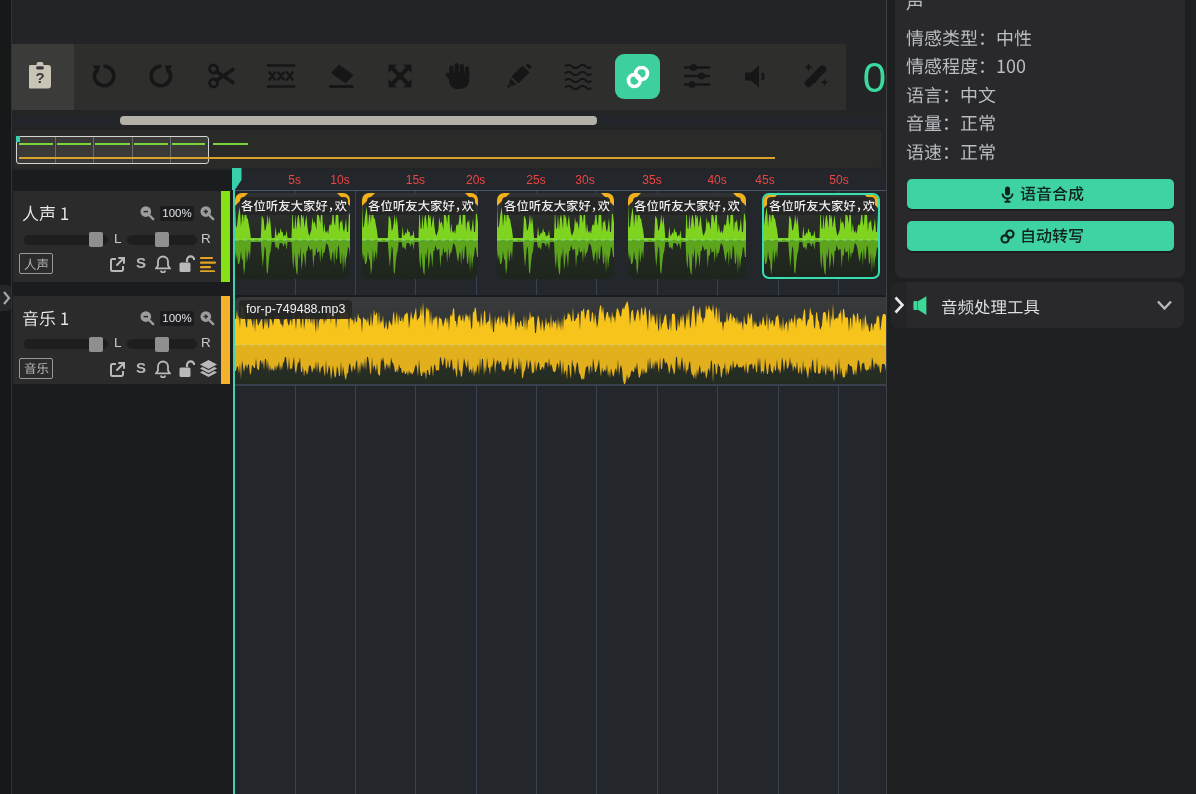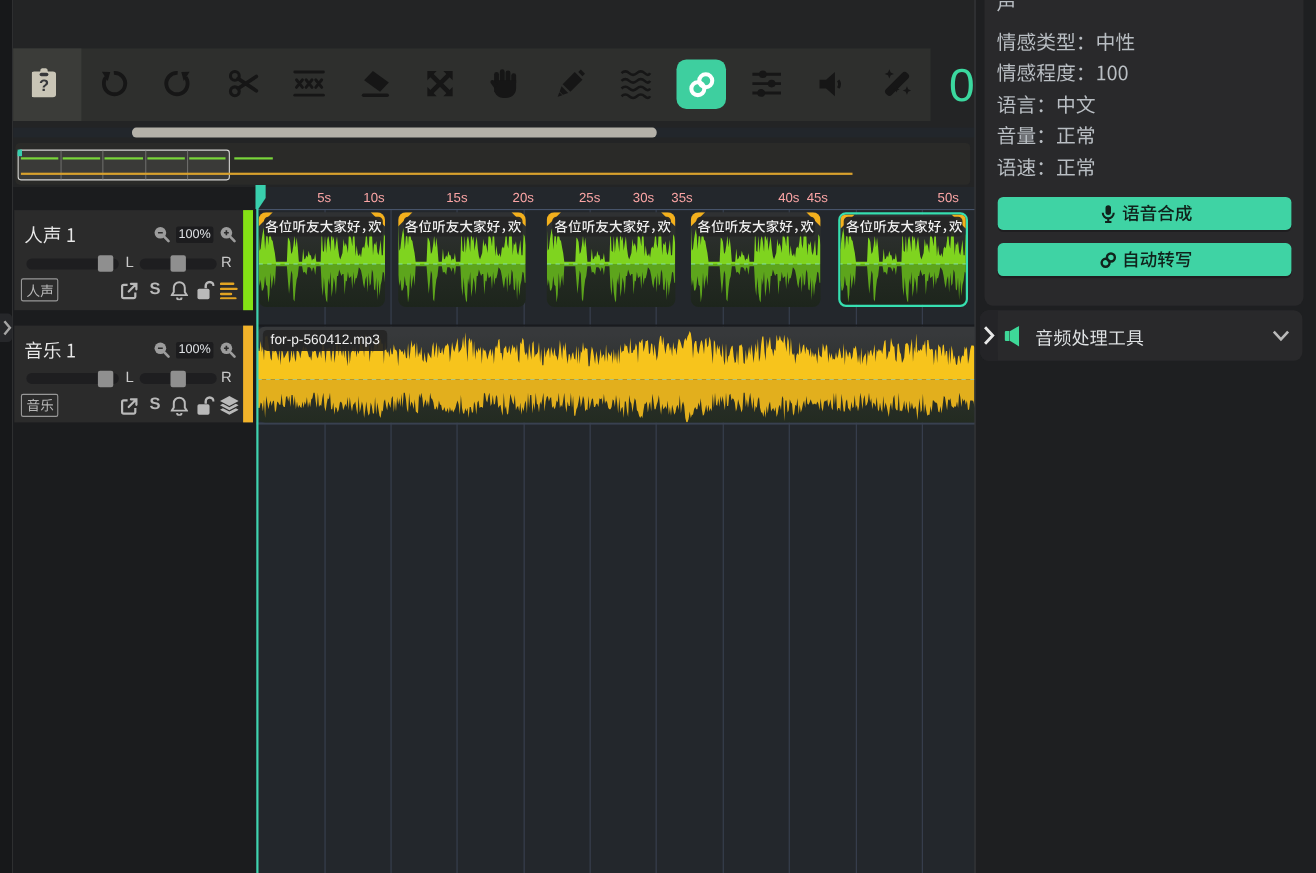--- a/index.html
+++ b/index.html
@@ -1,16 +1,16 @@
 <!DOCTYPE html>
 <html><head><meta charset="utf-8"><style>
 *{margin:0;padding:0;box-sizing:border-box}
 body{width:1196px;height:794px;position:relative;overflow:hidden;background:#232425;font-family:"Liberation Sans",sans-serif}
 .abs{position:absolute}
-.rl{position:absolute;top:173px;width:40px;text-align:center;font-size:12px;color:#fca5a5}
+.rl{position:absolute;top:173px;width:40px;text-align:center;font-size:12px;color:#ef4444}
 .lr{position:absolute;font-size:13.5px;color:#c9c9c9;font-family:"Liberation Sans",sans-serif}
 </style></head><body>
 <div class="abs" style="left:0;top:0;width:12px;height:794px;background:#17181a"></div>
 <div class="abs" style="left:11px;top:0;width:1px;height:794px;background:#313234"></div>
 <div class="abs" style="left:12px;top:44px;width:834px;height:66px;background:#2e2f2d"></div>
 <div class="abs" style="left:12px;top:44px;width:62px;height:66px;background:#3b3c39"></div>
 <svg style="position:absolute;left:29px;top:61.5px" width="22" height="27" viewBox="0 0 22 27">
     <path d="M3 3 h4.5 a3.5 3.5 0 0 1 7 0 h4.5 a3 3 0 0 1 3 3 v17.5 a3 3 0 0 1-3 3 h-17 a3 3 0 0 1-3-3 v-17.5 a3 3 0 0 1 3-3z" fill="#c9c5b6"></path>
     <rect x="7" y="4.2" width="8" height="3.2" rx="1.6" fill="#36373a"></rect>
     <text x="11" y="20.5" font-family="Liberation Sans" font-size="15" font-weight="bold" fill="#36373a" text-anchor="middle">?</text>
@@ -136,24 +136,24 @@
 <div style="position:absolute;left:656.8px;top:190px;width:1px;height:604px;background:#394150"></div>
 <div style="position:absolute;left:717.1px;top:190px;width:1px;height:604px;background:#394150"></div>
 <div style="position:absolute;left:777.5px;top:190px;width:1px;height:604px;background:#394150"></div>
 <div style="position:absolute;left:837.8px;top:190px;width:1px;height:604px;background:#394150"></div>
 <div class="rl" style="left:274.7px">5s</div>
 <div class="rl" style="left:320px">10s</div>
 <div class="rl" style="left:395.4px">15s</div>
 <div class="rl" style="left:455.7px">20s</div>
 <div class="rl" style="left:516.0px">25s</div>
 <div class="rl" style="left:565px">30s</div>
-<div class="rl" style="left:600px">35s</div>
+<div class="rl" style="left:632px">35s</div>
 <div class="rl" style="left:697.1px">40s</div>
-<div class="rl" style="left:723px">45s</div>
-<div class="rl" style="left:842px">50s</div>
+<div class="rl" style="left:745px">45s</div>
+<div class="rl" style="left:819px">50s</div>
 <div class="abs" style="left:233px;top:189.5px;width:653px;height:1.5px;background:#46536a"></div>
 <div class="abs" style="left:233px;top:294.5px;width:653px;height:2px;background:#191b1e"></div>
 <div class="abs" style="left:233px;top:384px;width:653px;height:1.5px;background:#394150"></div>
 <div style="position:absolute;left:234.5px;top:193px;width:115.5px;height:86px;box-sizing:border-box;border-radius:7px;background:linear-gradient(#2f3133 6%,#272c26 45%,#1d251c 100%);overflow:hidden">
 <svg style="position:absolute;left:0px;top:0px" width="116" height="86" viewBox="0 0 117 86" preserveAspectRatio="none">
       <path fill="#7fd41f" d="M0 47L0 9L1 35L2 33L3 24L4 18L5 14L6 34L7 23L8 17L9 30L10 17L11 20L12 25L13 26L14 32L15 37L16 45L17 45L18 45L19 45L20 45L21 45L22 45L23 45L24 45L25 45L26 45L27 23L28 24L29 27L30 38L31 36L32 30L33 21L34 32L35 23L36 32L37 45L38 45L39 45L40 45L41 33L42 43L43 42L44 39L45 41L46 35L47 39L48 39L49 44L50 42L51 43L52 37L53 45L54 45L55 45L56 45L57 45L58 15L59 35L60 36L61 21L62 37L63 25L64 21L65 27L66 36L67 14L68 26L69 22L70 35L71 28L72 22L73 33L74 40L75 43L76 40L77 37L78 24L79 31L80 28L81 31L82 37L83 17L84 21L85 24L86 31L87 16L88 21L89 40L90 30L91 38L92 40L93 37L94 41L95 33L96 31L97 33L98 26L99 15L100 29L101 33L102 16L103 11L104 18L105 39L106 28L107 30L108 26L109 36L110 39L111 33L112 25L113 39L114 39L115 20L116 22L117 30L117 47 Z"></path>
       <path fill="#5da51c" d="M0 47L0 57L1 67L2 61L3 71L4 71L5 68L6 58L7 66L8 67L9 82L10 75L11 55L12 70L13 63L14 57L15 67L16 49L17 49L18 49L19 49L20 49L21 49L22 49L23 49L24 49L25 49L26 49L27 62L28 74L29 64L30 53L31 56L32 79L33 81L34 69L35 61L36 58L37 49L38 49L39 49L40 49L41 55L42 54L43 55L44 57L45 50L46 50L47 50L48 51L49 54L50 50L51 51L52 57L53 49L54 49L55 49L56 49L57 49L58 68L59 76L60 59L61 73L62 80L63 82L64 60L65 66L66 54L67 77L68 70L69 59L70 64L71 75L72 58L73 58L74 52L75 55L76 58L77 56L78 56L79 75L80 62L81 63L82 54L83 60L84 59L85 58L86 70L87 54L88 66L89 60L90 60L91 56L92 50L93 51L94 53L95 58L96 65L97 69L98 61L99 58L100 73L101 55L102 67L103 65L104 52L105 55L106 70L107 71L108 59L109 80L110 61L111 76L112 66L113 62L114 54L115 55L116 64L117 64L117 47 Z"></path>
       <path d="M0 47H117" stroke="#86e5cd" stroke-width="1" stroke-dasharray="4 4" opacity="0.8"></path>
     </svg>
 <div style="position:absolute;left:0;top:0;width:0;height:0;border-top:13px solid #f3b01d;border-right:13px solid transparent"></div>
@@ -214,21 +214,21 @@
 <svg style="position:absolute;left:4.5px;top:4px" width="106" height="15" viewBox="0 -11.5 106 15">
       <path fill="#f1f1f1" d="M2.5 -3.5 L2.5 1.1 L3.7 1.1 L3.7 0.6 L8.7 0.6 L8.7 1 L9.9 1 L9.9 -3.5 Z M3.7 -0.5 L3.7 -2.4 L8.7 -2.4 L8.7 -0.5 Z M4.6 -10.6 C3.7 -9.1 2.2 -7.7 0.6 -6.8 C0.9 -6.6 1.3 -6.2 1.5 -6 C2.1 -6.4 2.8 -6.8 3.4 -7.4 C3.9 -6.8 4.5 -6.3 5.2 -5.8 C3.7 -5 1.9 -4.5 0.3 -4.2 C0.5 -3.9 0.8 -3.4 0.9 -3.1 C2.7 -3.5 4.6 -4.2 6.3 -5.1 C7.8 -4.2 9.5 -3.6 11.3 -3.2 C11.5 -3.5 11.8 -4 12.1 -4.3 C10.4 -4.6 8.8 -5.1 7.4 -5.8 C8.6 -6.6 9.7 -7.6 10.4 -8.7 L9.6 -9.3 L9.4 -9.2 L5 -9.2 C5.3 -9.5 5.5 -9.9 5.7 -10.2 Z M4.1 -8.1 L4.2 -8.2 L8.5 -8.2 C7.9 -7.5 7.1 -6.9 6.3 -6.4 C5.5 -6.9 4.7 -7.5 4.1 -8.1 Z M16.9 -8.3 L16.9 -7.1 L23.8 -7.1 L23.8 -8.3 Z M17.7 -6.3 C18.1 -4.6 18.4 -2.4 18.5 -1.1 L19.7 -1.4 C19.5 -2.7 19.2 -4.9 18.8 -6.5 Z M19.4 -10.3 C19.6 -9.7 19.9 -8.9 20 -8.3 L21.1 -8.7 C21 -9.2 20.7 -10 20.5 -10.6 Z M16.4 -0.6 L16.4 0.5 L24.2 0.5 L24.2 -0.6 L21.9 -0.6 C22.3 -2.2 22.8 -4.5 23.1 -6.4 L21.9 -6.6 C21.7 -4.8 21.2 -2.2 20.8 -0.6 Z M15.8 -10.4 C15.1 -8.6 14 -6.8 12.8 -5.6 C13 -5.3 13.4 -4.7 13.5 -4.4 C13.8 -4.8 14.2 -5.2 14.5 -5.6 L14.5 1 L15.7 1 L15.7 -7.5 C16.2 -8.3 16.6 -9.2 16.9 -10.1 Z M30.6 -9.2 L30.6 -5.8 C30.6 -4 30.5 -1.5 29.2 0.3 C29.5 0.4 30 0.8 30.2 1.1 C31.5 -0.7 31.8 -3.4 31.9 -5.3 L34 -5.3 L34 1 L35.2 1 L35.2 -5.3 L36.6 -5.3 L36.6 -6.5 L31.9 -6.5 L31.9 -8.3 C33.4 -8.6 35 -9 36.2 -9.5 L35.2 -10.4 C34.1 -9.9 32.3 -9.4 30.6 -9.2 Z M25.7 -9.4 L25.7 -1.1 L26.8 -1.1 L26.8 -2 L29.3 -2 L29.3 -9.4 Z M26.8 -8.2 L28.2 -8.2 L28.2 -3.2 L26.8 -3.2 Z M41.3 -10.5 C41.2 -10.1 41.2 -9.4 41.1 -8.5 L38 -8.5 L38 -7.4 L41 -7.4 C40.6 -5 39.8 -2 37.6 -0.2 C38 0 38.4 0.3 38.6 0.6 C40 -0.6 40.9 -2.4 41.5 -4.1 C42 -3.1 42.6 -2.2 43.4 -1.4 C42.4 -0.8 41.3 -0.3 40.1 0 C40.3 0.3 40.6 0.7 40.8 1 C42.1 0.7 43.3 0.1 44.3 -0.7 C45.4 0.1 46.8 0.7 48.4 1 C48.5 0.7 48.9 0.2 49.1 -0 C47.6 -0.3 46.3 -0.8 45.2 -1.5 C46.3 -2.5 47.1 -3.8 47.6 -5.6 L46.8 -5.9 L46.6 -5.9 L41.9 -5.9 C42 -6.4 42.1 -6.9 42.2 -7.4 L48.8 -7.4 L48.8 -8.5 L42.3 -8.5 C42.4 -9.4 42.4 -10.1 42.5 -10.5 Z M44.3 -2.2 C43.5 -2.9 42.8 -3.7 42.3 -4.7 L46 -4.7 C45.6 -3.7 45 -2.9 44.3 -2.2 Z M55.2 -10.5 C55.1 -9.5 55.2 -8.3 55 -7 L50.3 -7 L50.3 -5.8 L54.8 -5.8 C54.3 -3.5 53.1 -1.3 50.1 0 C50.4 0.3 50.8 0.7 51 1 C53.8 -0.3 55.2 -2.5 55.8 -4.7 C56.8 -2.1 58.3 -0.1 60.7 1 C60.8 0.7 61.2 0.2 61.5 -0.1 C59.2 -1.1 57.6 -3.2 56.7 -5.8 L61.3 -5.8 L61.3 -7 L56.3 -7 C56.4 -8.2 56.4 -9.4 56.4 -10.5 Z M67.2 -10.2 C67.3 -10 67.4 -9.7 67.6 -9.4 L63 -9.4 L63 -6.7 L64.1 -6.7 L64.1 -8.3 L72.3 -8.3 L72.3 -6.7 L73.5 -6.7 L73.5 -9.4 L69 -9.4 C68.8 -9.8 68.6 -10.2 68.4 -10.6 Z M71.7 -6 C71.1 -5.4 70.1 -4.6 69.2 -4 C68.9 -4.6 68.5 -5.2 68 -5.7 C68.2 -5.9 68.5 -6.2 68.8 -6.4 L71.7 -6.4 L71.7 -7.4 L64.6 -7.4 L64.6 -6.4 L67.2 -6.4 C66 -5.6 64.4 -5.1 62.9 -4.7 C63.1 -4.5 63.4 -4.1 63.5 -3.8 C64.7 -4.2 66 -4.6 67.1 -5.2 C67.3 -5 67.4 -4.8 67.6 -4.6 C66.5 -3.9 64.4 -3 62.9 -2.7 C63.1 -2.4 63.3 -2 63.5 -1.7 C64.9 -2.2 66.8 -3.1 68 -3.9 C68.1 -3.6 68.2 -3.4 68.3 -3.2 C67 -2.1 64.6 -1 62.7 -0.5 C62.9 -0.2 63.2 0.2 63.3 0.5 C65 -0 67.1 -1 68.5 -2.1 C68.5 -1.2 68.3 -0.6 68.1 -0.3 C67.9 -0.1 67.6 -0 67.3 -0 C67 -0 66.6 -0.1 66.2 -0.1 C66.4 0.2 66.5 0.7 66.5 1 C66.9 1 67.3 1 67.5 1 C68.1 1 68.5 0.9 68.9 0.5 C69.6 0 69.9 -1.5 69.5 -3.1 L70 -3.3 C70.6 -1.6 71.7 -0.2 73.3 0.5 C73.4 0.2 73.8 -0.2 74 -0.4 C72.5 -1 71.4 -2.4 70.9 -3.9 C71.5 -4.4 72.1 -4.8 72.7 -5.2 Z M75.1 -3.7 C75.7 -3.2 76.4 -2.7 77.1 -2.1 C76.4 -1.1 75.6 -0.4 74.7 0.1 C74.9 0.3 75.2 0.7 75.4 1 C76.4 0.5 77.3 -0.3 77.9 -1.4 C78.4 -0.9 78.9 -0.4 79.1 0 L79.9 -1 C79.6 -1.4 79.1 -1.9 78.5 -2.4 C79.2 -3.8 79.6 -5.6 79.8 -7.8 L79.1 -8 L78.9 -8 L77.3 -8 C77.4 -8.8 77.5 -9.6 77.6 -10.4 L76.5 -10.5 C76.4 -9.7 76.3 -8.8 76.1 -8 L74.9 -8 L74.9 -6.9 L75.9 -6.9 C75.7 -5.7 75.4 -4.5 75.1 -3.7 Z M78.6 -6.9 C78.4 -5.4 78.1 -4.2 77.6 -3.2 C77.2 -3.5 76.8 -3.8 76.4 -4.1 C76.6 -4.9 76.8 -5.9 77 -6.9 Z M82.5 -6.6 L82.5 -5.3 L79.7 -5.3 L79.7 -4.2 L82.5 -4.2 L82.5 -0.3 C82.5 -0.1 82.4 -0.1 82.2 -0 C82 -0 81.3 -0 80.7 -0.1 C80.8 0.2 81 0.7 81.1 1.1 C82 1.1 82.7 1 83.1 0.9 C83.6 0.7 83.7 0.4 83.7 -0.3 L83.7 -4.2 L86.4 -4.2 L86.4 -5.3 L83.7 -5.3 L83.7 -6.4 C84.6 -7.1 85.5 -8.2 86.1 -9.1 L85.3 -9.7 L85 -9.6 L80.3 -9.6 L80.3 -8.6 L84.2 -8.6 C83.7 -7.9 83.1 -7.1 82.5 -6.6 Z M88.9 1.5 C90.4 1 91.2 -0 91.2 -1.4 C91.2 -2.3 90.8 -3 90 -3 C89.5 -3 89 -2.6 89 -2 C89 -1.3 89.5 -1 90 -1 L90.2 -1 C90.1 -0.2 89.6 0.3 88.6 0.7 Z M94.2 -6.7 C94.9 -5.8 95.6 -4.7 96.3 -3.6 C95.6 -2.4 94.8 -1.3 93.9 -0.7 C94.1 -0.5 94.5 -0.1 94.7 0.2 C95.5 -0.5 96.3 -1.4 97 -2.5 C97.4 -1.9 97.7 -1.3 97.9 -0.8 L98.8 -1.6 C98.5 -2.2 98.1 -2.9 97.6 -3.7 C98.2 -5.2 98.7 -6.9 99 -8.9 L98.3 -9.1 L98.1 -9.1 L94.2 -9.1 L94.2 -8 L97.8 -8 C97.6 -6.9 97.3 -5.8 96.9 -4.8 C96.2 -5.7 95.6 -6.6 95 -7.3 Z M100.3 -10.5 C100 -8.6 99.6 -6.9 98.8 -5.8 C99.1 -5.6 99.5 -5.3 99.7 -5.1 C100.2 -5.8 100.5 -6.6 100.8 -7.6 L104.1 -7.6 C104 -6.9 103.8 -6.3 103.6 -5.8 L104.5 -5.5 C104.9 -6.3 105.2 -7.4 105.4 -8.5 L104.7 -8.7 L104.5 -8.7 L101.1 -8.7 C101.2 -9.2 101.3 -9.7 101.4 -10.3 Z M101.3 -6.9 L101.3 -6 C101.3 -4.3 101.1 -1.6 98 0.2 C98.3 0.4 98.7 0.8 98.9 1.1 C100.7 -0.1 101.6 -1.5 102 -2.8 C102.6 -1.1 103.5 0.3 105 1 C105.1 0.7 105.5 0.3 105.7 0 C103.9 -0.8 102.9 -2.8 102.4 -5.2 L102.4 -6 L102.4 -6.9 Z"></path>
     </svg>
 </div>
 <div style="position:absolute;left:234px;top:297px;width:652px;height:87px;border-radius:7px 0 0 7px;background:linear-gradient(#37393b 8%,#2e3230 45%,#232b21 100%);overflow:hidden">
 <svg style="position:absolute;left:0;top:0" width="652" height="87" viewBox="0 0 652 87">
       <path fill="#f7c41c" d="M0 48L0 14L1 22L2 22L3 13L4 23L5 18L6 31L7 9L8 9L9 8L10 15L11 21L12 29L13 31L14 15L15 24L16 21L17 22L18 25L19 31L20 20L21 35L22 21L23 23L24 29L25 27L26 25L27 23L28 21L29 33L30 30L31 20L32 29L33 21L34 29L35 32L36 18L37 22L38 24L39 29L40 23L41 20L42 17L43 21L44 18L45 21L46 24L47 28L48 27L49 31L50 22L51 23L52 21L53 22L54 27L55 29L56 24L57 22L58 29L59 16L60 14L61 22L62 33L63 19L64 21L65 19L66 20L67 32L68 24L69 15L70 33L71 25L72 13L73 15L74 27L75 14L76 22L77 27L78 19L79 29L80 17L81 28L82 36L83 18L84 34L85 24L86 22L87 18L88 24L89 17L90 28L91 21L92 25L93 20L94 7L95 20L96 15L97 28L98 6L99 10L100 20L101 15L102 32L103 22L104 17L105 24L106 17L107 11L108 11L109 21L110 8L111 11L112 11L113 16L114 15L115 34L116 12L117 21L118 24L119 22L120 28L121 19L122 25L123 25L124 16L125 21L126 21L127 23L128 36L129 20L130 21L131 23L132 22L133 26L134 20L135 28L136 29L137 15L138 30L139 23L140 12L141 19L142 17L143 15L144 29L145 14L146 28L147 23L148 26L149 18L150 30L151 32L152 23L153 31L154 33L155 23L156 25L157 27L158 29L159 18L160 14L161 28L162 20L163 14L164 29L165 17L166 24L167 24L168 19L169 26L170 20L171 17L172 17L173 15L174 18L175 32L176 24L177 14L178 20L179 23L180 19L181 15L182 10L183 24L184 22L185 21L186 18L187 9L188 20L189 5L190 18L191 32L192 13L193 10L194 15L195 11L196 28L197 13L198 30L199 20L200 24L201 19L202 22L203 18L204 34L205 19L206 22L207 21L208 24L209 30L210 26L211 22L212 20L213 27L214 20L215 34L216 20L217 17L218 20L219 12L220 11L221 24L222 24L223 31L224 20L225 19L226 17L227 24L228 23L229 17L230 26L231 21L232 16L233 20L234 18L235 24L236 16L237 30L238 33L239 14L240 16L241 10L242 12L243 23L244 26L245 23L246 31L247 15L248 23L249 30L250 15L251 13L252 28L253 25L254 25L255 23L256 14L257 33L258 20L259 35L260 35L261 18L262 28L263 23L264 21L265 19L266 29L267 18L268 23L269 27L270 19L271 26L272 27L273 31L274 24L275 12L276 20L277 30L278 16L279 22L280 14L281 26L282 34L283 25L284 25L285 31L286 25L287 23L288 29L289 30L290 17L291 34L292 18L293 34L294 22L295 24L296 14L297 22L298 19L299 20L300 20L301 36L302 36L303 25L304 18L305 21L306 27L307 34L308 22L309 27L310 35L311 29L312 20L313 29L314 26L315 25L316 32L317 16L318 32L319 23L320 25L321 27L322 22L323 34L324 20L325 31L326 23L327 34L328 20L329 34L330 16L331 24L332 22L333 22L334 15L335 18L336 17L337 23L338 25L339 10L340 24L341 24L342 21L343 21L344 15L345 18L346 33L347 13L348 15L349 13L350 11L351 23L352 19L353 13L354 13L355 12L356 25L357 24L358 15L359 16L360 27L361 16L362 23L363 31L364 26L365 15L366 9L367 8L368 17L369 9L370 19L371 25L372 18L373 15L374 15L375 22L376 18L377 27L378 14L379 21L380 19L381 26L382 17L383 11L384 12L385 15L386 19L387 20L388 13L389 10L390 13L391 9L392 7L393 4L394 6L395 13L396 29L397 16L398 13L399 13L400 22L401 25L402 19L403 14L404 12L405 17L406 25L407 12L408 10L409 19L410 17L411 9L412 13L413 23L414 34L415 12L416 14L417 26L418 16L419 21L420 17L421 25L422 28L423 15L424 31L425 35L426 15L427 33L428 27L429 26L430 21L431 18L432 17L433 27L434 33L435 32L436 21L437 35L438 17L439 17L440 16L441 19L442 33L443 34L444 21L445 31L446 25L447 18L448 26L449 16L450 23L451 33L452 24L453 15L454 24L455 11L456 32L457 28L458 16L459 9L460 9L461 23L462 31L463 11L464 20L465 14L466 9L467 20L468 21L469 27L470 20L471 22L472 7L473 13L474 12L475 8L476 12L477 13L478 15L479 7L480 16L481 23L482 9L483 13L484 27L485 10L486 24L487 26L488 24L489 34L490 26L491 24L492 26L493 14L494 25L495 22L496 17L497 16L498 25L499 18L500 21L501 21L502 27L503 19L504 28L505 23L506 28L507 24L508 26L509 34L510 18L511 26L512 27L513 28L514 15L515 19L516 23L517 16L518 18L519 33L520 23L521 29L522 24L523 30L524 29L525 30L526 23L527 29L528 26L529 19L530 23L531 29L532 28L533 15L534 35L535 20L536 24L537 28L538 23L539 24L540 30L541 27L542 19L543 20L544 17L545 24L546 33L547 25L548 35L549 19L550 34L551 28L552 26L553 24L554 36L555 21L556 27L557 22L558 21L559 27L560 23L561 16L562 32L563 21L564 23L565 20L566 22L567 21L568 25L569 19L570 13L571 12L572 30L573 27L574 22L575 23L576 10L577 15L578 18L579 18L580 30L581 32L582 16L583 15L584 23L585 25L586 33L587 31L588 28L589 16L590 15L591 15L592 17L593 26L594 17L595 11L596 32L597 18L598 24L599 6L600 24L601 21L602 22L603 20L604 22L605 16L606 17L607 12L608 28L609 12L610 12L611 20L612 21L613 20L614 21L615 35L616 22L617 20L618 33L619 16L620 18L621 19L622 27L623 17L624 16L625 27L626 22L627 22L628 35L629 19L630 34L631 17L632 22L633 30L634 26L635 34L636 35L637 27L638 26L639 34L640 28L641 26L642 27L643 18L644 21L645 18L646 34L647 29L648 21L649 17L650 17L651 17L652 19L652 48 Z"></path>
       <path fill="#e2af1d" d="M0 48L0 73L1 74L2 74L3 69L4 70L5 77L6 66L7 83L8 63L9 69L10 75L11 70L12 67L13 72L14 68L15 67L16 78L17 76L18 68L19 69L20 71L21 71L22 61L23 71L24 73L25 73L26 64L27 63L28 68L29 63L30 73L31 62L32 62L33 72L34 63L35 75L36 68L37 74L38 71L39 73L40 74L41 68L42 74L43 68L44 71L45 64L46 74L47 68L48 73L49 66L50 65L51 60L52 60L53 68L54 74L55 60L56 73L57 71L58 72L59 65L60 60L61 73L62 77L63 70L64 65L65 66L66 60L67 75L68 75L69 69L70 80L71 73L72 74L73 78L74 75L75 69L76 68L77 70L78 76L79 73L80 70L81 73L82 64L83 76L84 64L85 72L86 77L87 71L88 70L89 68L90 75L91 80L92 63L93 78L94 74L95 68L96 72L97 83L98 76L99 68L100 76L101 81L102 79L103 69L104 72L105 79L106 79L107 64L108 80L109 69L110 75L111 81L112 83L113 76L114 77L115 68L116 66L117 72L118 76L119 68L120 71L121 74L122 65L123 63L124 78L125 67L126 77L127 64L128 71L129 65L130 73L131 61L132 74L133 60L134 60L135 66L136 75L137 78L138 60L139 73L140 68L141 70L142 75L143 66L144 77L145 78L146 79L147 61L148 65L149 60L150 65L151 74L152 69L153 66L154 72L155 67L156 73L157 60L158 65L159 66L160 69L161 75L162 75L163 72L164 76L165 67L166 71L167 71L168 76L169 76L170 73L171 77L172 77L173 74L174 79L175 73L176 77L177 75L178 78L179 76L180 74L181 70L182 67L183 71L184 80L185 62L186 74L187 79L188 79L189 74L190 77L191 74L192 83L193 73L194 73L195 78L196 78L197 68L198 71L199 80L200 69L201 67L202 74L203 73L204 73L205 74L206 60L207 61L208 67L209 69L210 63L211 60L212 72L213 70L214 62L215 71L216 70L217 62L218 64L219 74L220 72L221 71L222 77L223 81L224 60L225 75L226 72L227 80L228 79L229 70L230 61L231 65L232 69L233 71L234 62L235 76L236 73L237 72L238 77L239 69L240 80L241 73L242 77L243 70L244 67L245 79L246 60L247 74L248 62L249 62L250 79L251 69L252 76L253 60L254 70L255 71L256 78L257 68L258 71L259 66L260 60L261 77L262 68L263 64L264 63L265 68L266 65L267 64L268 74L269 72L270 75L271 73L272 67L273 69L274 60L275 74L276 71L277 73L278 67L279 60L280 72L281 78L282 68L283 72L284 72L285 60L286 74L287 63L288 81L289 81L290 75L291 73L292 68L293 62L294 73L295 69L296 63L297 66L298 77L299 75L300 76L301 63L302 75L303 70L304 66L305 65L306 73L307 73L308 70L309 70L310 73L311 65L312 66L313 65L314 71L315 61L316 70L317 67L318 69L319 74L320 75L321 75L322 73L323 66L324 67L325 73L326 62L327 69L328 79L329 64L330 78L331 74L332 73L333 83L334 68L335 68L336 77L337 82L338 62L339 68L340 70L341 78L342 71L343 65L344 67L345 76L346 77L347 81L348 83L349 81L350 83L351 76L352 70L353 70L354 68L355 78L356 71L357 68L358 77L359 61L360 67L361 75L362 75L363 71L364 68L365 62L366 73L367 80L368 70L369 75L370 74L371 72L372 75L373 67L374 80L375 73L376 81L377 71L378 75L379 80L380 78L381 73L382 71L383 76L384 62L385 79L386 71L387 68L388 72L389 83L390 87L391 87L392 84L393 77L394 83L395 80L396 80L397 75L398 73L399 75L400 75L401 69L402 73L403 65L404 75L405 81L406 80L407 76L408 71L409 78L410 71L411 77L412 74L413 77L414 61L415 74L416 60L417 71L418 72L419 65L420 73L421 63L422 69L423 63L424 70L425 76L426 60L427 72L428 72L429 62L430 61L431 67L432 65L433 66L434 69L435 77L436 74L437 66L438 70L439 73L440 78L441 75L442 60L443 60L444 73L445 66L446 74L447 66L448 60L449 68L450 75L451 64L452 78L453 72L454 74L455 66L456 64L457 74L458 78L459 78L460 82L461 75L462 83L463 72L464 79L465 71L466 68L467 77L468 75L469 74L470 77L471 73L472 82L473 79L474 73L475 71L476 76L477 63L478 65L479 86L480 67L481 67L482 78L483 76L484 66L485 69L486 70L487 81L488 79L489 71L490 72L491 65L492 80L493 71L494 78L495 75L496 70L497 67L498 74L499 63L500 70L501 71L502 69L503 66L504 69L505 71L506 70L507 70L508 71L509 68L510 70L511 76L512 65L513 74L514 77L515 69L516 67L517 68L518 66L519 73L520 70L521 66L522 74L523 76L524 60L525 71L526 60L527 77L528 74L529 74L530 77L531 61L532 69L533 77L534 77L535 68L536 66L537 74L538 75L539 77L540 68L541 74L542 73L543 62L544 74L545 71L546 77L547 72L548 60L549 65L550 75L551 66L552 62L553 72L554 71L555 68L556 60L557 69L558 65L559 75L560 69L561 70L562 73L563 64L564 75L565 77L566 69L567 75L568 78L569 63L570 75L571 69L572 72L573 77L574 82L575 73L576 69L577 76L578 65L579 62L580 74L581 76L582 76L583 60L584 77L585 76L586 77L587 73L588 67L589 76L590 68L591 75L592 79L593 67L594 75L595 69L596 74L597 75L598 72L599 75L600 85L601 74L602 65L603 78L604 76L605 61L606 79L607 70L608 76L609 81L610 80L611 80L612 72L613 78L614 67L615 67L616 69L617 69L618 70L619 77L620 78L621 72L622 79L623 71L624 63L625 64L626 70L627 76L628 66L629 67L630 65L631 72L632 73L633 74L634 72L635 73L636 68L637 74L638 60L639 64L640 73L641 65L642 68L643 66L644 71L645 67L646 76L647 75L648 67L649 67L650 67L651 68L652 74L652 48 Z"></path>
       <path d="M0 48H652" stroke="#a5e3bd" stroke-width="1" stroke-dasharray="4 4" opacity="0.65"></path>
     </svg>
-<div style="position:absolute;left:5px;top:3px;height:19px;background:rgba(37,37,37,.93);border-radius:4px;color:#f0f0f0;font-size:12.5px;line-height:19px;padding:0 7px;font-family:'Liberation Sans',sans-serif">for-p-560412.mp3</div>
+<div style="position:absolute;left:5px;top:3px;height:19px;background:rgba(37,37,37,.93);border-radius:4px;color:#f0f0f0;font-size:12.5px;line-height:19px;padding:0 7px;font-family:'Liberation Sans',sans-serif">for-p-749488.mp3</div>
 </div>
 <div style="position:absolute;left:13px;top:191px;width:217px;height:91px;background:#2b2b2b"></div>
 <div style="position:absolute;left:221px;top:191px;width:9px;height:91px;background:#84e215"></div>
 <svg style="position:absolute;left:22px;top:202.1px" width="49" height="25.599999999999998" viewBox="0 -17.9 49 25.599999999999998">
     <path fill="#e8e8e8" d="M7.8 -14.2 C7.7 -11.6 7.8 -3.3 0.7 0.3 C1.1 0.6 1.5 1 1.8 1.3 C5.9 -0.9 7.7 -4.7 8.5 -8.2 C9.4 -5 11.2 -0.8 15.5 1.2 C15.7 0.9 16 0.4 16.4 0.2 C10.4 -2.6 9.3 -9.7 9.1 -11.7 C9.2 -12.7 9.2 -13.6 9.2 -14.2 Z M24.8 -14.3 L24.8 -12.9 L18.2 -12.9 L18.2 -11.7 L24.8 -11.7 L24.8 -10.1 L19.2 -10.1 L19.2 -9 L32.1 -9 L32.1 -10.1 L26.1 -10.1 L26.1 -11.7 L32.8 -11.7 L32.8 -12.9 L26.1 -12.9 L26.1 -14.3 Z M19.6 -7.6 L19.6 -5.4 C19.6 -3.6 19.3 -1.2 17.5 0.6 C17.8 0.7 18.3 1.2 18.5 1.4 C19.7 0.2 20.3 -1.3 20.6 -2.8 L30.4 -2.8 L30.4 -2 L31.7 -2 L31.7 -7.6 Z M30.4 -3.9 L26.1 -3.9 L26.1 -6.6 L30.4 -6.6 Z M20.8 -3.9 C20.8 -4.5 20.9 -4.9 20.9 -5.4 L20.9 -6.6 L24.9 -6.6 L24.9 -3.9 Z M39.3 0 L46.1 0 L46.1 -1.3 L43.6 -1.3 L43.6 -12.5 L42.4 -12.5 C41.8 -12.1 41 -11.8 39.9 -11.6 L39.9 -10.6 L42.1 -10.6 L42.1 -1.3 L39.3 -1.3 Z"></path>
   </svg>
 <svg style="position:absolute;left:139px;top:205px" width="16" height="16" viewBox="0 0 16 16">
     <circle cx="6.8" cy="6.6" r="5.3" fill="#9c9c9c"></circle>
     <path d="M4.6 6.6h4.4" stroke="#2b2b2b" stroke-width="1.5"></path>
     <path d="M10.7 10.6 14.2 14.2" stroke="#9c9c9c" stroke-width="2.4" stroke-linecap="round"></path>

